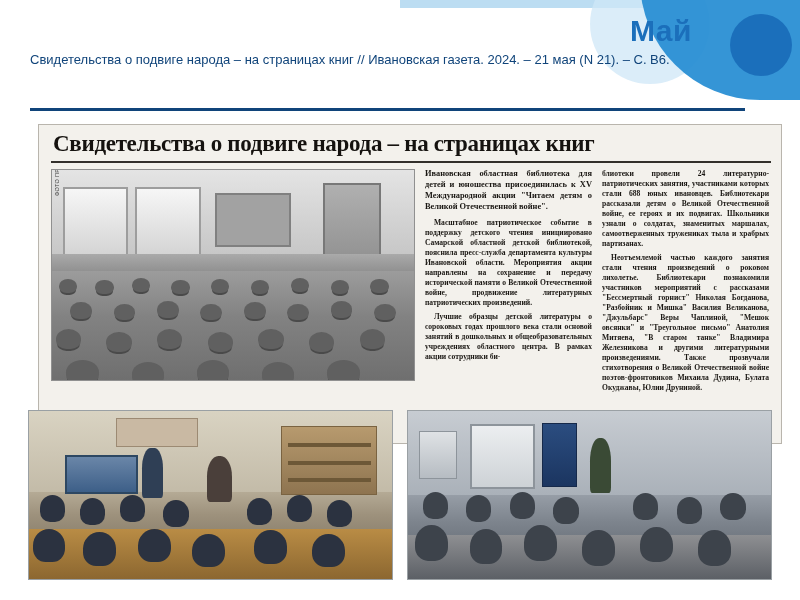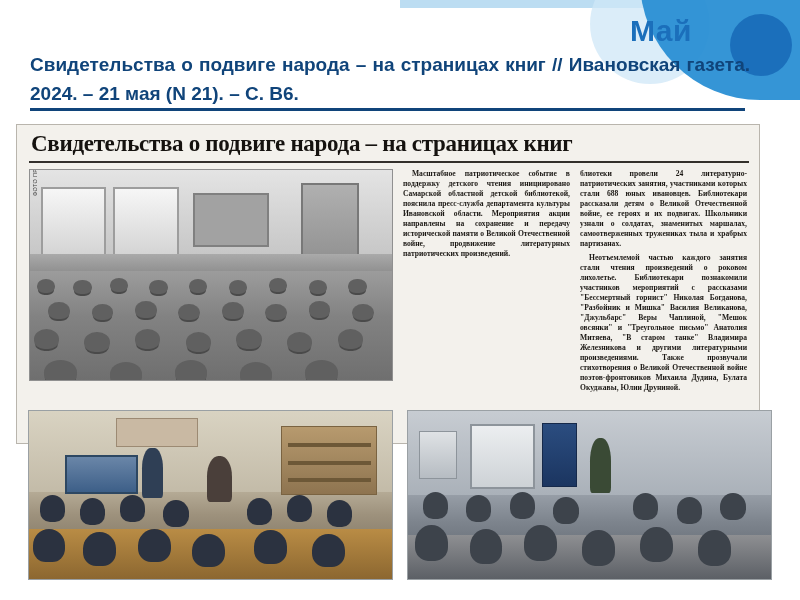--- a/index.html
+++ b/index.html
@@ -62,40 +62,40 @@
     font-size: 30px;
     font-weight: bold;
     color: #1b6fbb;
     letter-spacing: 0.5px;
   }
   .citation {
     position: absolute;
     top: 50px;
     left: 30px;
     width: 720px;
-    font-size: 19px;
-    font-weight: bold;
+    font-size: 13px;
+    font-weight: normal;
     color: #10447a;
     line-height: 1.55;
     text-align: justify;
   }
   .rule {
     position: absolute;
     top: 108px;
     left: 30px;
     width: 715px;
     height: 3px;
     background: #10447a;
   }
 
   
   .clipping {
     position: absolute;
     top: 124px;
-    left: 16px;
+    left: 38px;
     width: 744px;
     height: 320px;
     background: #f3f1ec;
     border: 1px solid #b9b5ad;
     box-sizing: border-box;
     overflow: hidden;
   }
   .clip-headline {
     font-family: "Liberation Serif", serif;
     font-weight: bold;
@@ -344,21 +344,23 @@
         <i style="left:4%;bottom:-4%;width:9%;height:21%"></i>
         <i style="left:22%;bottom:-6%;width:9%;height:21%"></i>
         <i style="left:40%;bottom:-4%;width:9%;height:21%"></i>
         <i style="left:58%;bottom:-6%;width:9%;height:21%"></i>
         <i style="left:76%;bottom:-4%;width:9%;height:21%"></i>
       </div>
       <div class="clip-credit">ФОТО ПРЕДОСТАВЛЕНО БИБЛИОТЕКОЙ</div>
     </div>
 
     <div class="clip-col lead">
+      <span class="lead-strong">Ивановская областная библиотека для детей и юношества присоединилась к XV Международной акции "Читаем детям о Великой Отечественной войне".</span>
       <p>Масштабное патриотическое событие в поддержку детского чтения инициировано Самарской областной детской библиотекой, пояснила пресс-служба департамента культуры Ивановской области. Мероприятия акции направлены на сохранение и передачу исторической памяти о Великой Отечественной войне, продвижение литературных патриотических произведений.</p>
+      <p>Лучшие образцы детской литературы о сороковых годах прошлого века стали основой занятий в дошкольных и общеобразовательных учреждениях областного центра. В рамках акции сотрудники би-</p>
     </div>
 
     <div class="clip-col tail">
       <p style="text-indent:0">блиотеки провели 24 литературно-патриотических занятия, участниками которых стали 688 юных ивановцев. Библиотекари рассказали детям о Великой Отечественной войне, ее героях и их подвигах. Школьники узнали о солдатах, знаменитых маршалах, самоотверженных тружениках тыла и храбрых партизанах.</p>
       <p>Неотъемлемой частью каждого занятия стали чтения произведений о роковом лихолетье. Библиотекари познакомили участников мероприятий с рассказами "Бессмертный горнист" Николая Богданова, "Разбойник и Мишка" Василия Великанова, "Джульбарс" Веры Чаплиной, "Мешок овсянки" и "Треугольное письмо" Анатолия Митяева, "В старом танке" Владимира Железникова и другими литературными произведениями. Также прозвучали стихотворения о Великой Отечественной войне поэтов-фронтовиков Михаила Дудина, Булата Окуджавы, Юлии Друниной.</p>
     </div>
 
   </div>
 </div>
 

